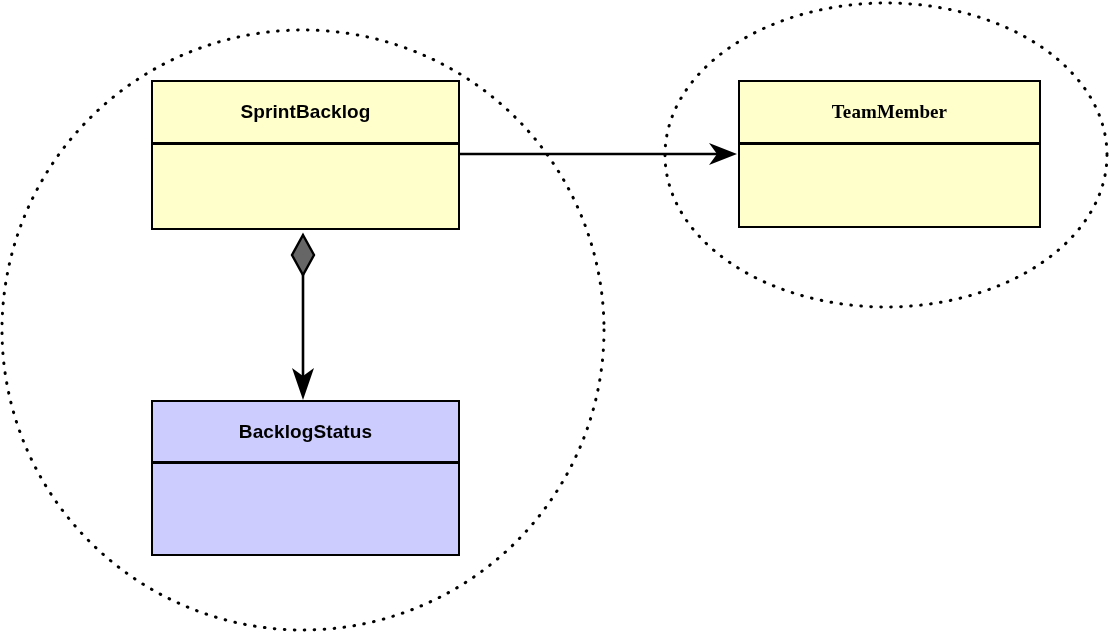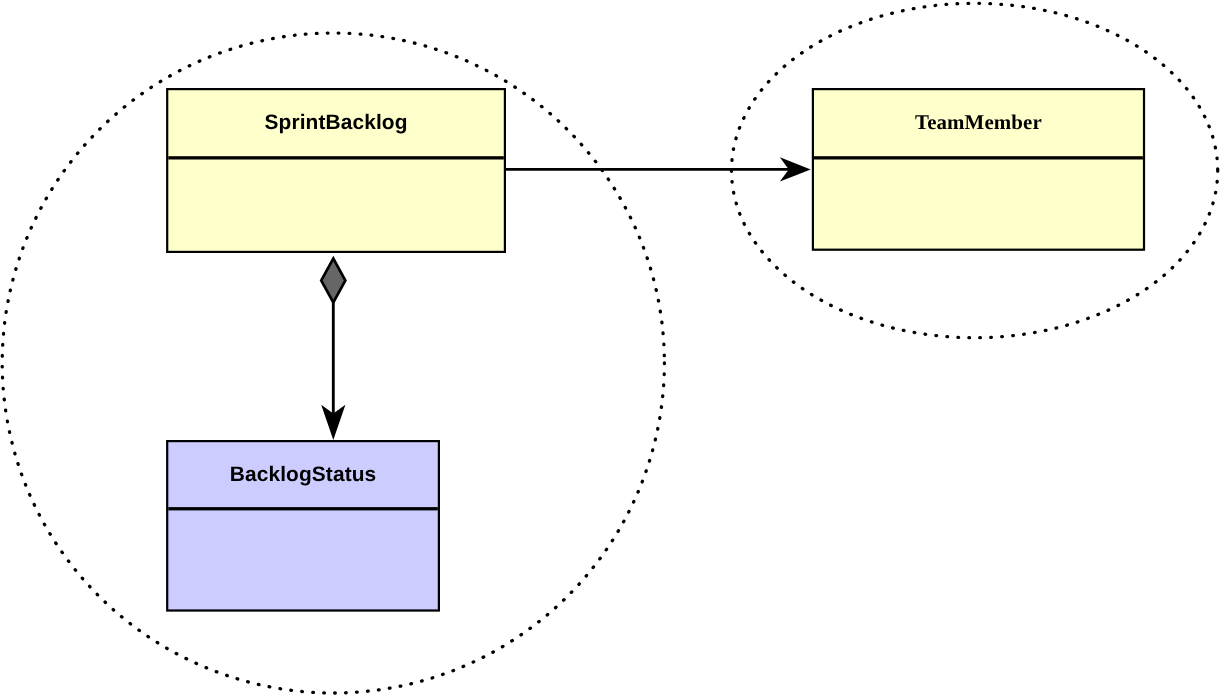--- a/index.html
+++ b/index.html
@@ -60,21 +60,21 @@
     left: 738px;
     top: 80px;
     width: 303px;
     height: 148px;
     background: #ffffcc;
   }
   .cls-teammember .uml-class-title { height: 63px; font-family: Liberation Serif, serif; }
   .cls-backlogstatus {
     left: 151px;
     top: 400px;
-    width: 249px;
+    width: 309px;
     height: 156px;
     background: #ccccff;
   }
   .cls-backlogstatus .uml-class-title { height: 62px; }
 </style>
 </head>
 <body>
 
 <div id="canvas">
 

